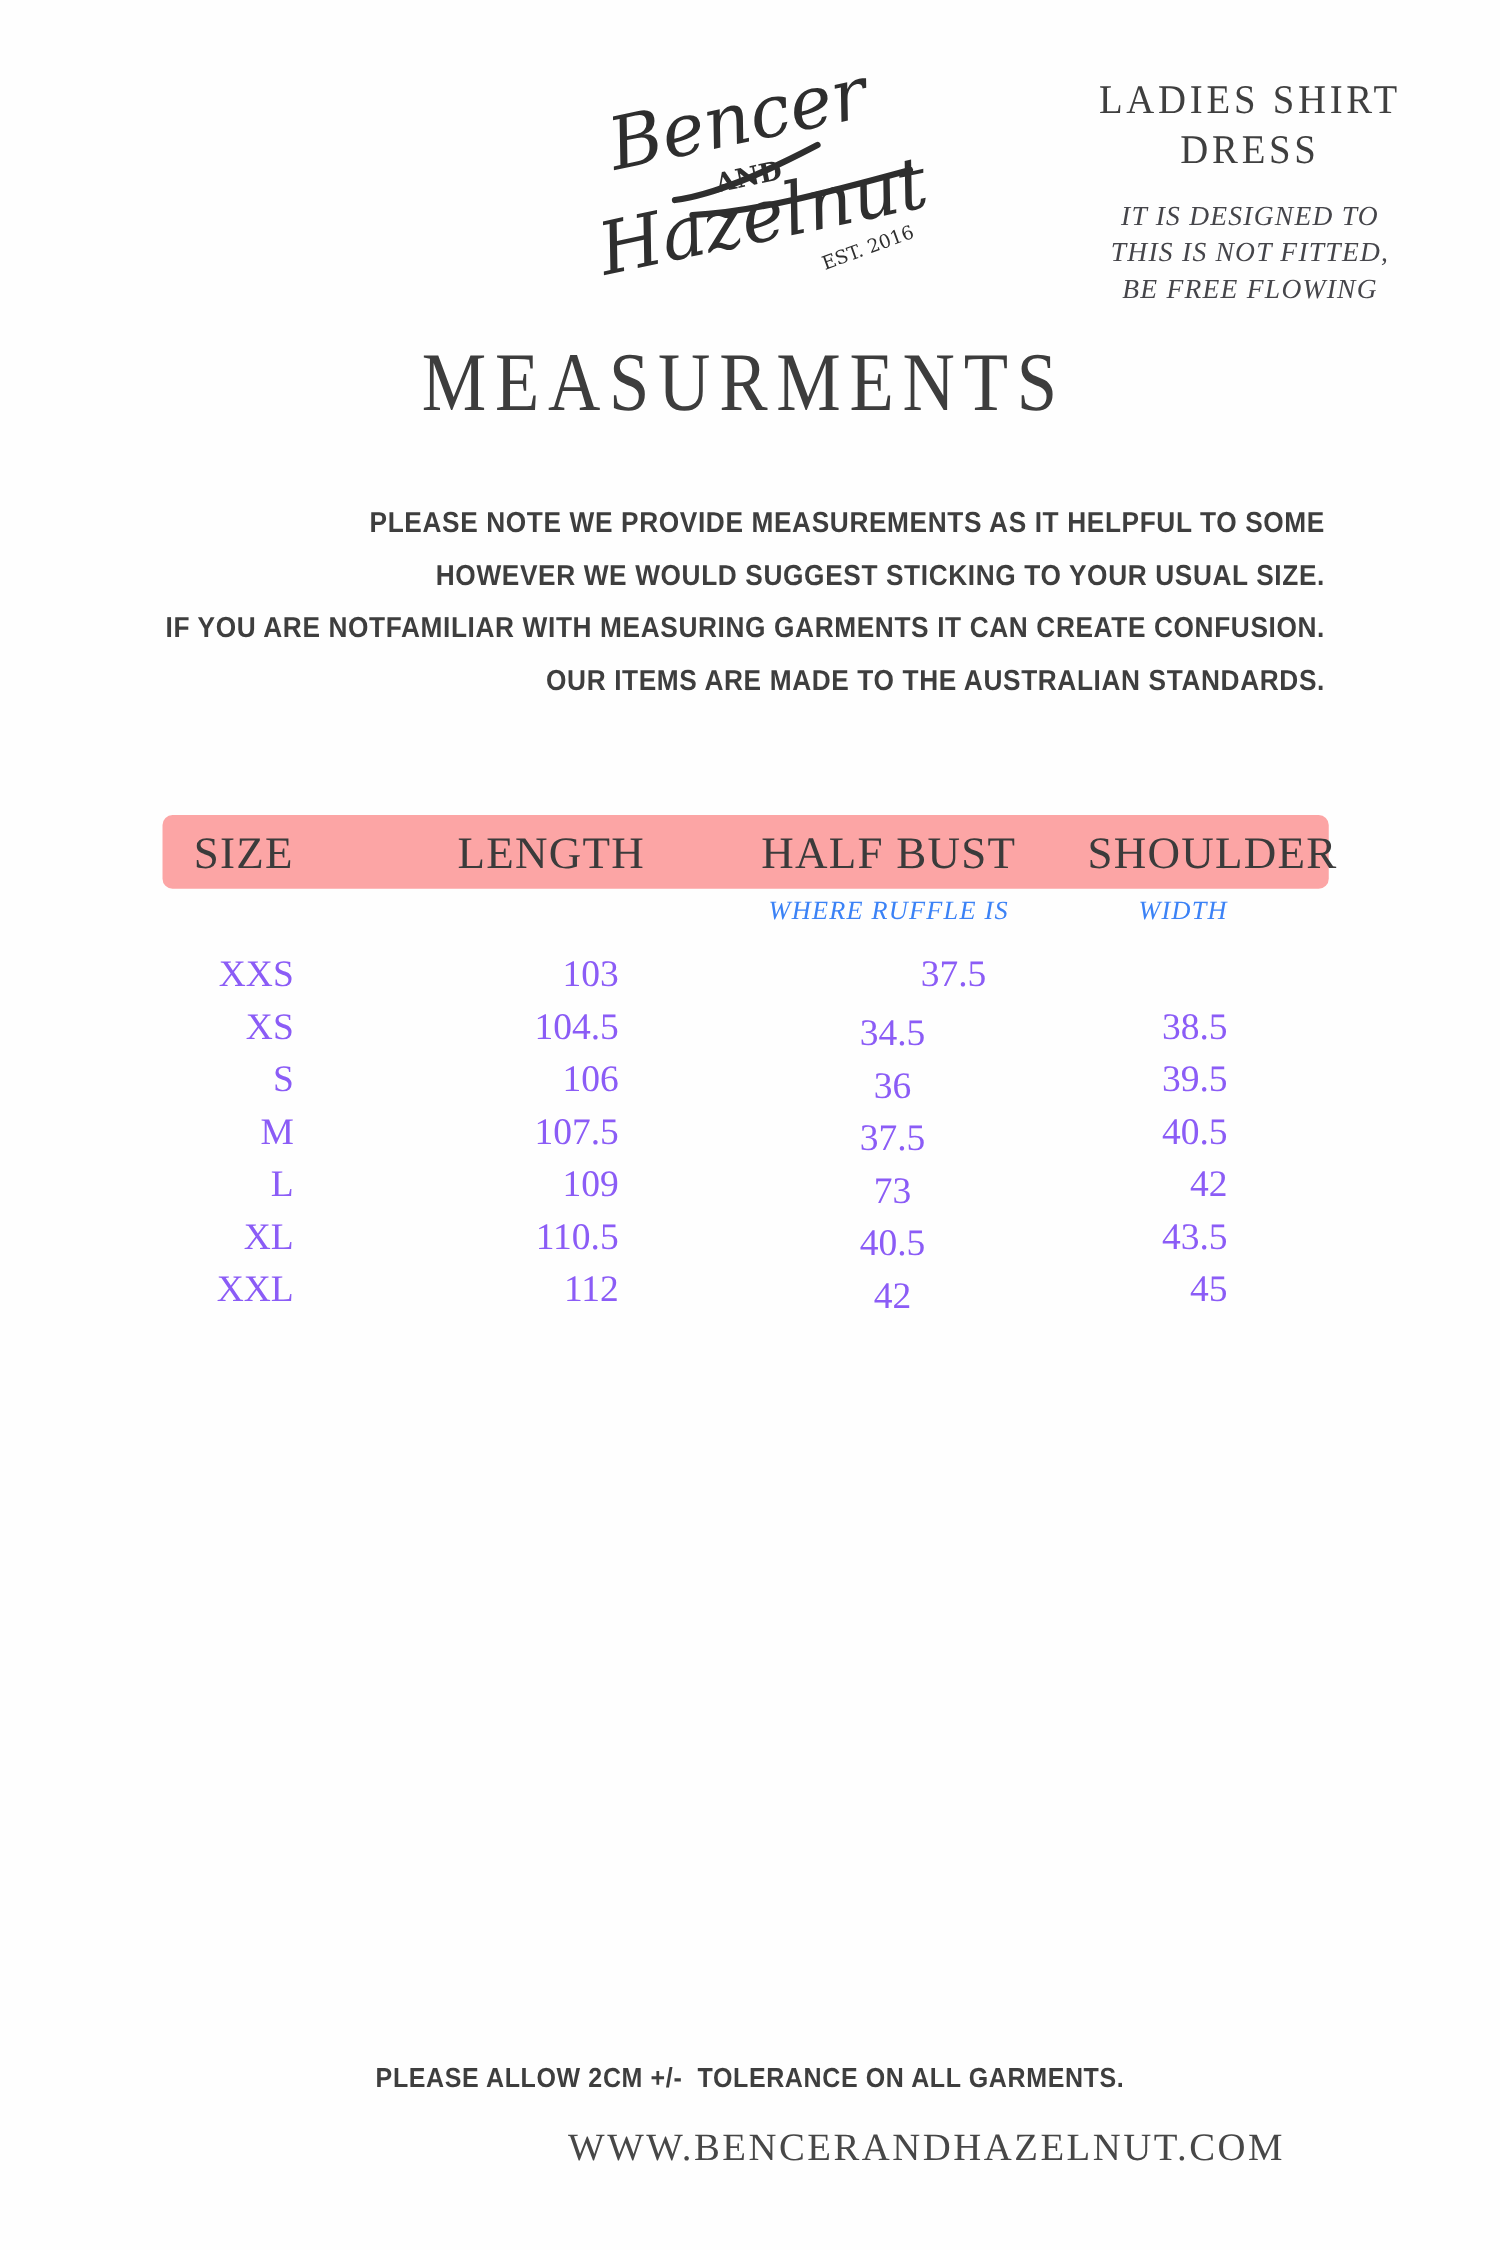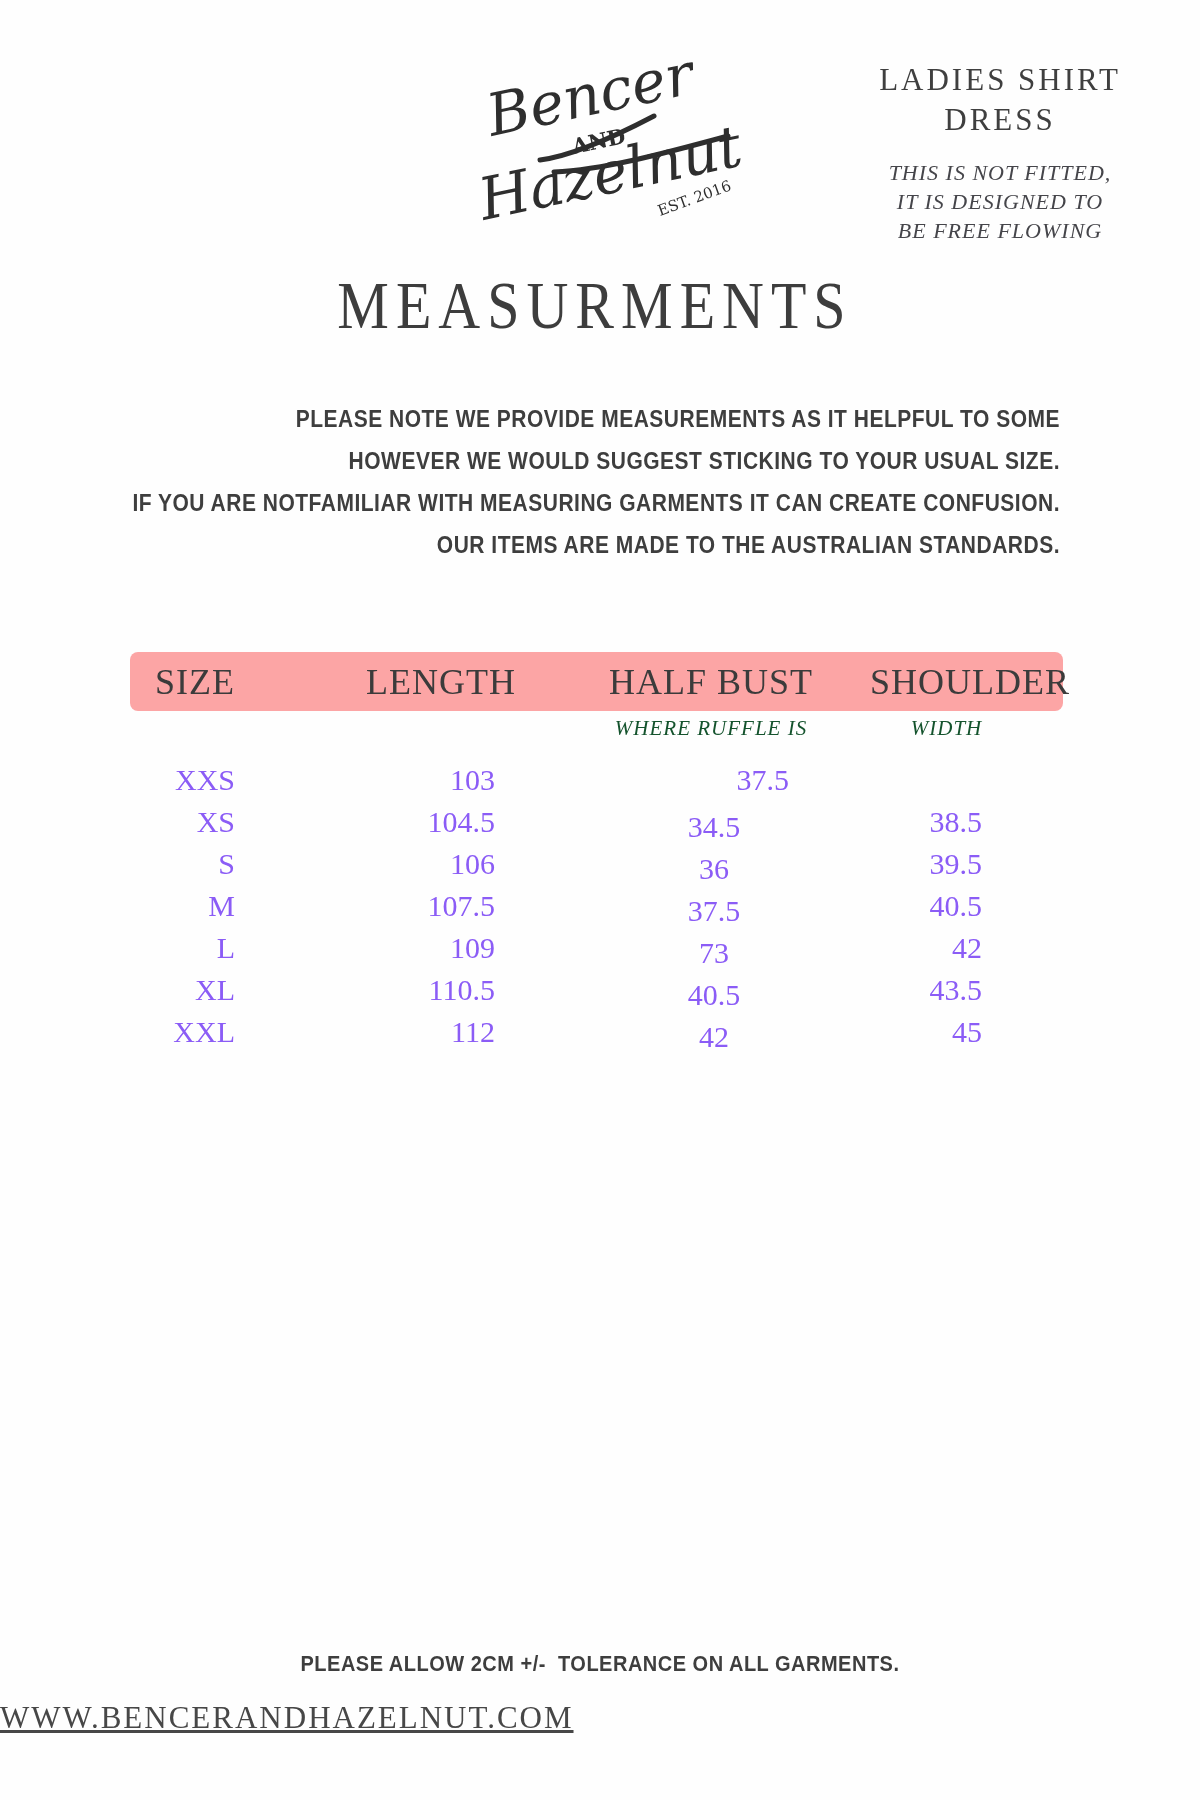--- a/index.html
+++ b/index.html
@@ -45,38 +45,38 @@
   }
   .thead{
     height:59px;border-radius:8px;
   }
   .thead .cell{font-size:36px;letter-spacing:1px;color:#3b3b3b;}
   .thead .c1{text-align:center;padding-right:20px;}
   .thead .c2{padding-left:86px;}
   .thead .c3{text-align:center;padding-right:18px;}
   .thead .c4{text-align:center;padding-right:40px;}
   .subhead{height:30px;margin-top:2px;}
-  .subhead .cell{font-style:italic;font-size:21px;letter-spacing:1px;color:#14532d;}
+  .subhead .cell{font-style:italic;font-size:21px;letter-spacing:1px;color:#3b82f6;}
   .subhead .c3{text-align:center;padding-right:18px;}
   .subhead .c4{text-align:center;padding-right:40px;}
   .tbody{margin-top:16px;}
   .trow{height:42px;}
   .trow .cell{font-size:30px;color:#8b5cf6;}
   .trow .c1{text-align:right;padding-right:45px;}
   .trow .c2{text-align:right;padding-right:75px;}
   .trow .c3{text-align:center;padding-right:12px;position:relative;top:5px;}
   .trow .c4{text-align:right;padding-right:81px;}
   
   .tolerance-note{
     position:absolute;top:1652px;left:0;width:1200px;text-align:center;
     font-size:20px;white-space:pre-wrap;transform:scaleY(1.1);
   }
   .website{
-    position:absolute;top:1700px;left:0;width:1028px;text-align:left;
-    font-size:31px;letter-spacing:2px;color:#474747;text-decoration:underline;
+    position:absolute;top:1700px;left:0;width:1028px;text-align:right;
+    font-size:31px;letter-spacing:2px;color:#474747;
   }
 </style>
 </head>
 <body>
 
 <div class="page">
 
   <div class="logo">
     <svg width="310" height="210" viewBox="0 0 310 210">
       <g fill="#2e2e2e" stroke="none" font-family="DejaVu Serif, serif" font-style="italic">
@@ -87,22 +87,22 @@
         <text x="22" y="172" font-size="58" transform="rotate(-12 22 172)">Hazelnut</text>
         <text x="198" y="168" font-size="15" font-style="normal" transform="rotate(-20 198 168)">EST. 2016</text>
       </g>
     </svg>
   </div>
 
   <div class="product-header">
     <div class="product-title-line">LADIES SHIRT</div>
     <div class="product-title-line">DRESS</div>
     <div class="product-note">
+      <div class="product-note-line">IT IS DESIGNED TO</div>
       <div class="product-note-line">THIS IS NOT FITTED,</div>
-      <div class="product-note-line">IT IS DESIGNED TO</div>
       <div class="product-note-line">BE FREE FLOWING</div>
     </div>
   </div>
 
   <h1 class="page-title">MEASURMENTS</h1>
 
   <div class="intro-note">
     <div class="intro-note-line hand">PLEASE NOTE WE PROVIDE MEASUREMENTS AS IT HELPFUL TO SOME</div>
     <div class="intro-note-line hand">HOWEVER WE WOULD SUGGEST STICKING TO YOUR USUAL SIZE.</div>
     <div class="intro-note-line hand">IF YOU ARE NOTFAMILIAR WITH MEASURING GARMENTS IT CAN CREATE CONFUSION.</div>

